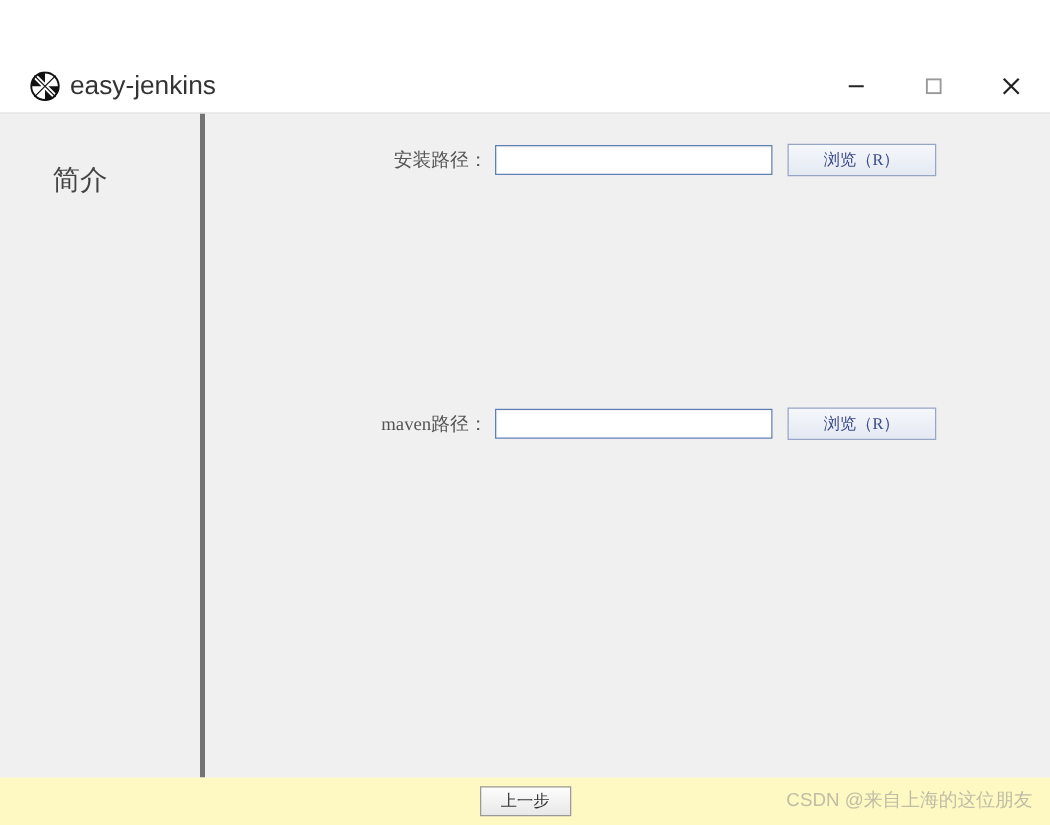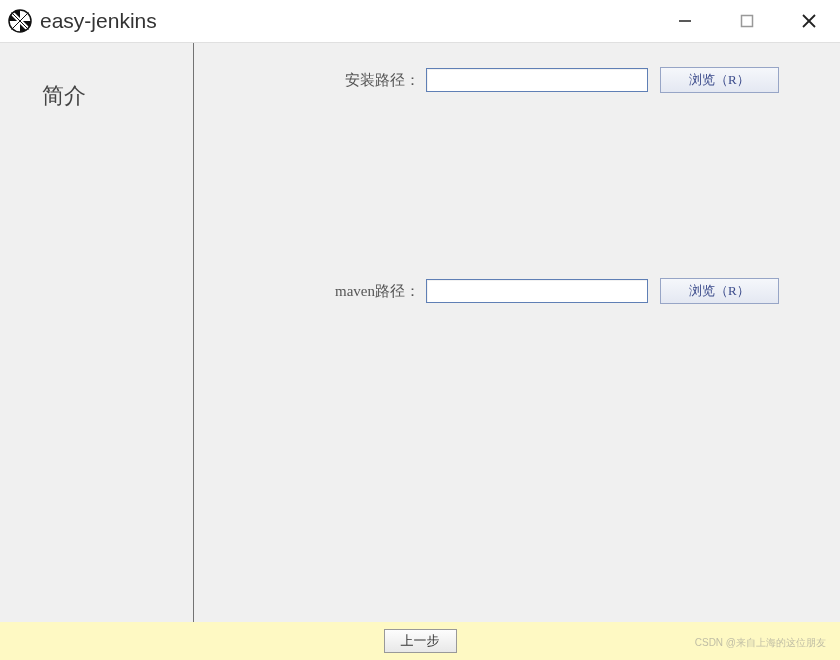--- a/index.html
+++ b/index.html
@@ -16,21 +16,22 @@
       background: #ffffff;
       display: flex;
       flex-direction: column;
       position: relative;
     }
     .titlebar {
       height: 42px;
       display: flex;
       align-items: center;
       background: #ffffff;
-      padding-left: 8px;
+      padding-left: 24px;
+      margin-top: 48px;
     }
     .app-icon {
       width: 24px;
       height: 24px;
       margin-right: 8px;
       display: flex;
       align-items: center;
       justify-content: center;
     }
     .app-icon svg { width: 24px; height: 24px; }
@@ -52,24 +53,24 @@
       cursor: pointer;
     }
     .body-area {
       flex: 1;
       display: flex;
       background: #f0f0f0;
       border-top: 1px solid #e0e0e0;
       position: relative;
     }
     .sidebar {
-      width: 194px;
+      width: 164px;
       padding: 38px 0 0 42px;
       background: #f0f0f0;
-      border-right: 1px solid #737373;
+      border-right: 4px solid #737373;
     }
     .sidebar-item {
       font-size: 22px;
       color: #444;
       margin-bottom: 10px;
       cursor: default;
     }
     .main {
       flex: 1;
       position: relative;
@@ -129,21 +130,21 @@
       color: #333;
       background: linear-gradient(#fdfdfd, #e8e8e8);
       border: 1px solid #999;
       cursor: pointer;
       font-family: "SimSun", serif;
     }
     .watermark {
       position: absolute;
       right: 14px;
       bottom: 10px;
-      font-size: 10px;
+      font-size: 15px;
       color: rgba(140,140,140,0.55);
       pointer-events: none;
     }
   </style>
 </head>
 <body>
 
 <div class="window">
 
   <div class="titlebar">

